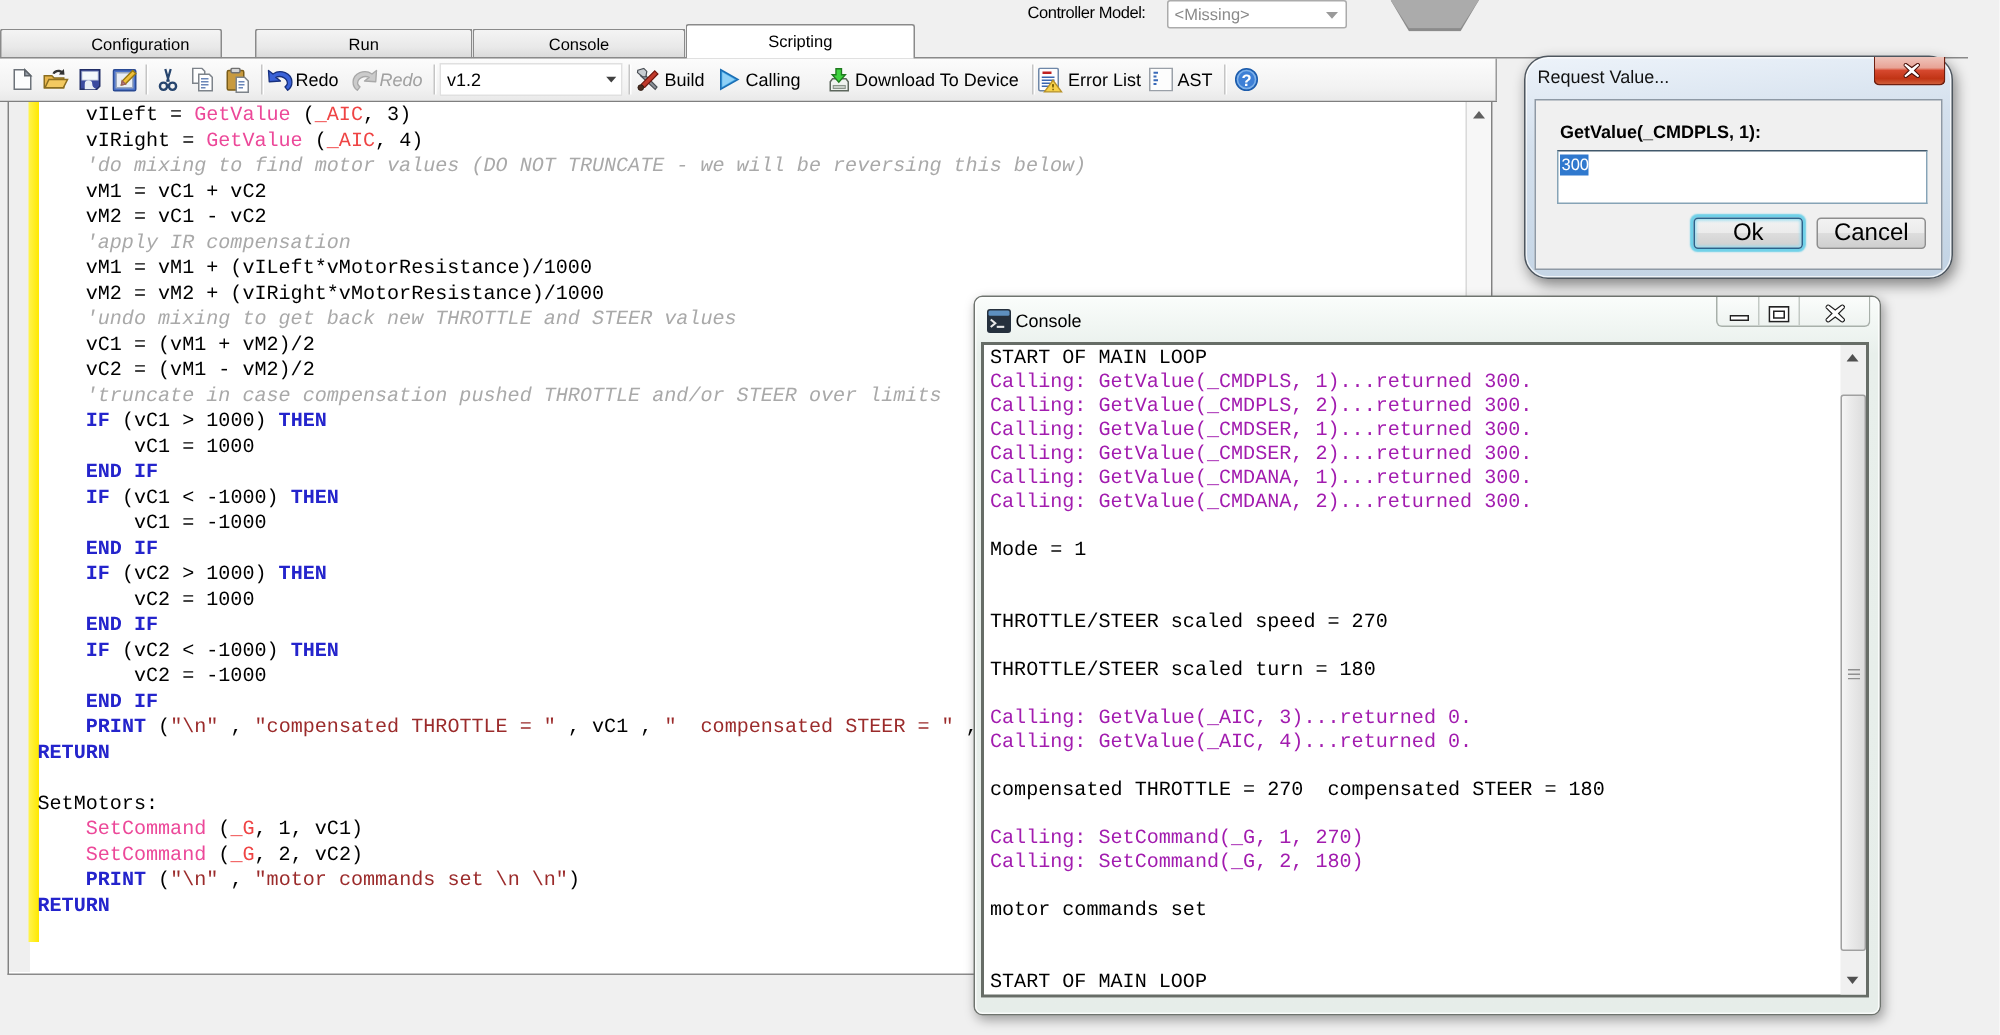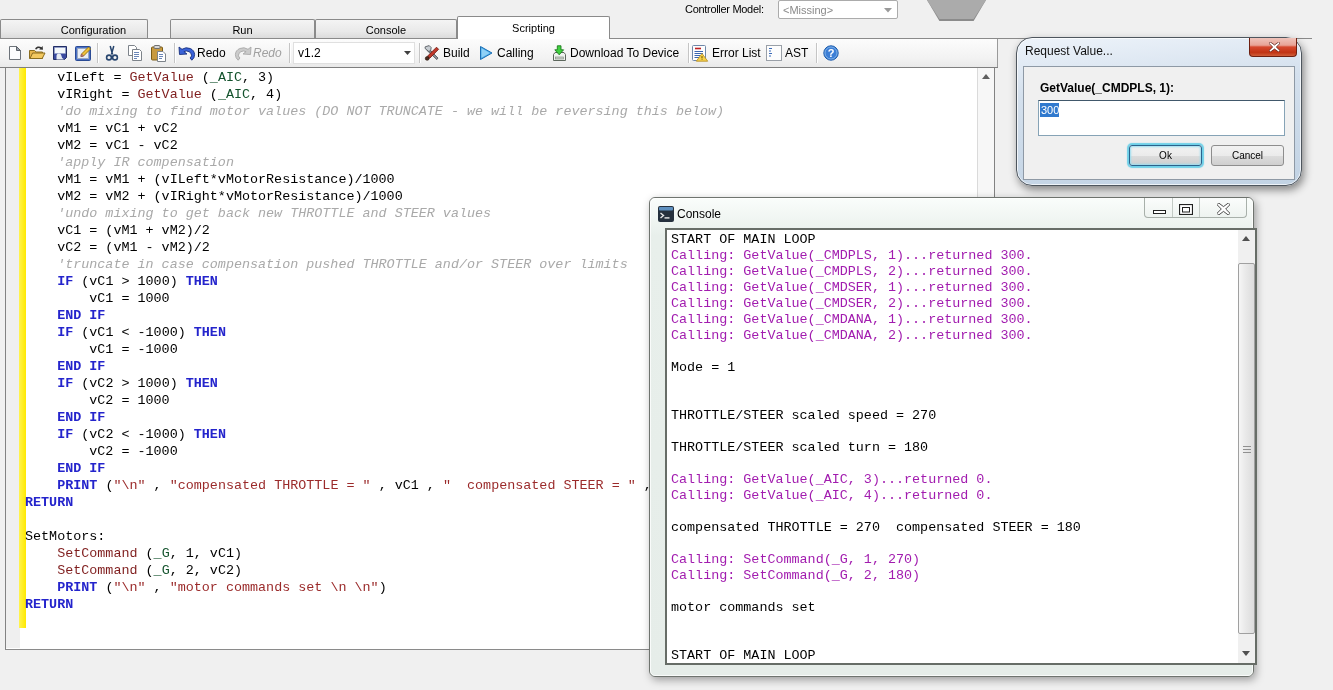--- a/index.html
+++ b/index.html
@@ -25,36 +25,36 @@
 
 #editor { position:absolute; left:5px; top:68px; width:990px; height:582px; background:#fff;
   border:1px solid #828282; border-top:none; border-bottom:1px solid #8a8a8a; }
 #topline { position:absolute; left:0; top:67px; width:998px; height:1px; background:#7f7f7f; }
 #gutter { position:absolute; left:0; top:0; width:14px; height:580px; background:#efefef; }
 #ybar { position:absolute; left:13px; top:0px; width:7px; height:560px; background:#ffee00;
   background:linear-gradient(90deg,#fff450,#ffe800); }
 #code { position:absolute; left:19px; top:1px; font-family:"Liberation Mono", monospace;
   font-size:13.4px; line-height:17px; white-space:pre; color:#000; }
 .k { color:#2424cc; font-weight:bold; } 
-.f { color:#7f1d1d; } 
-.v { color:#14532d; } 
+.f { color:#ec4899; } 
+.v { color:#ef4444; } 
 .s { color:#9b2b2b; } 
 .c { color:#a9a9a9; font-style:italic; } 
 #edscroll { position:absolute; right:0; top:0; width:17px; height:580px; background:#f7f7f7; border-left:1px solid #dadada; }
 
 
 #conwin { position:absolute; left:649px; top:197px; width:605px; height:480px; z-index:5;
   background:linear-gradient(#fafdfb,#e8efeb 8%, #e6ede9); border:1px solid #6f746f; border-radius:6px;
   box-shadow:2px 3px 8px rgba(0,0,0,0.35); }
 #conwin .inner { position:absolute; inset:0; border:1px solid rgba(255,255,255,0.75); border-radius:5px; }
 #contitle { position:absolute; left:27px; top:9px; font-size:12px; color:#000; }
 #conbtns { position:absolute; left:494px; top:0px; width:103px; height:20px;
   background:linear-gradient(#fbfdfc,#eef3f0); border:1px solid #a8b0aa; border-top:none; border-radius:0 0 4px 4px; }
 #conbtns .cell { position:absolute; top:0; height:19px; border-right:1px solid #c3cac5; }
-#concontent { position:absolute; left:15px; top:30px; width:592px; height:437px; background:#fff;
+#concontent { position:absolute; left:4px; top:30px; width:592px; height:437px; background:#fff;
   border:2px solid #676d67; }
 #context { position:absolute; left:4px; top:2px; font-family:"Liberation Mono", monospace;
   font-size:13.4px; line-height:16px; white-space:pre; color:#000; }
 .g { color:#a21caf; }
 #conscroll { position:absolute; right:0; top:0; width:17px; height:433px; background:#f0f0f0; }
 #conthumb { position:absolute; left:0px; top:33px; width:17px; height:371px;
   background:linear-gradient(90deg,#f6f6f6,#eaeaea 40%,#dcdcdc); border:1px solid #a0a0a0; border-radius:2px; }
 
 
 #dlg { position:absolute; left:1016px; top:37px; width:286px; height:149px; z-index:10;
@@ -63,21 +63,21 @@
 #dlgtitle { position:absolute; left:8px; top:6px; font-size:12px; color:#111; }
 #dlgclose { position:absolute; left:232px; top:0px; width:48px; height:19px;
   background:linear-gradient(#efc4bb,#e8a396 40%,#d6482e 50%,#c13415 80%,#cf5e3a);
   border:1px solid #6e1f10; border-top:none; border-radius:0 0 4px 4px; }
 #dlgbody { position:absolute; left:6px; top:28px; width:272px; height:114px; background:#f0f0f0;
   border:1px solid #8e99a5; }
 #dlglabel { position:absolute; left:16px; top:14px; font-size:12px; font-weight:bold; color:#000; }
 #dlginput { position:absolute; left:14px; top:33px; width:247px; height:36px; background:#fff;
   border:1px solid #86a3b6; border-top-color:#41586b; }
 #dlgsel { position:absolute; left:1px; top:2px; background:#3079ce; color:#fff; font-size:11px; line-height:13px; padding:1px 0px 0px 1px; }
-.wbtn { position:absolute; top:78px; width:73px; height:21px; border-radius:3px; font-size:10px;
+.wbtn { position:absolute; top:78px; width:73px; height:21px; border-radius:3px; font-size:16px;
   text-align:center; line-height:19px; color:#000;
   background:linear-gradient(#f2f2f2,#ebebeb 50%,#dddddd 50%,#cfcfcf); border:1px solid #8e8e8e; }
 #okbtn { left:105px; border-color:#2c628b; box-shadow:0 0 1px 2px #6ed0e8, inset 0 0 2px 1px #9adef0; }
 #cancelbtn { left:187px; }
 
 
 #cmlabel { position:absolute; left:685px; top:3px; font-size:11px; letter-spacing:-0.3px; color:#000; }
 #cmcombo { position:absolute; left:778px; top:0px; width:120px; height:19px; background:#fff;
   border:1px solid #ababab; border-radius:2px; }
 #cmcombo span { position:absolute; left:4px; top:3px; font-size:11px; color:#8a8a8a; }

